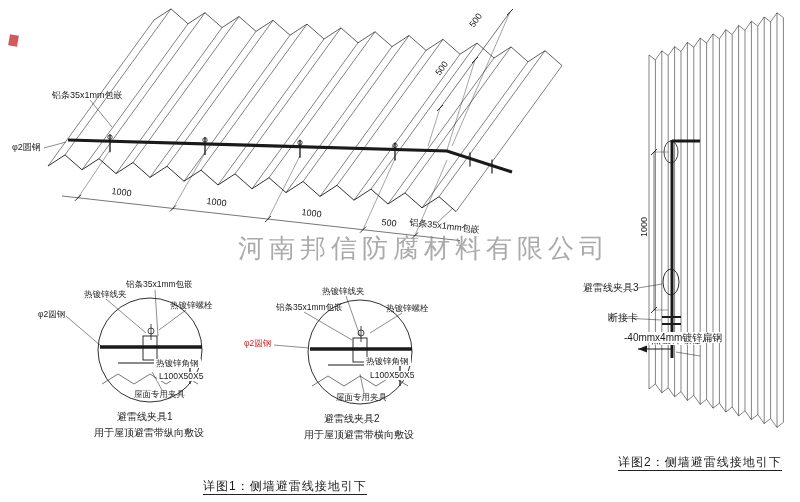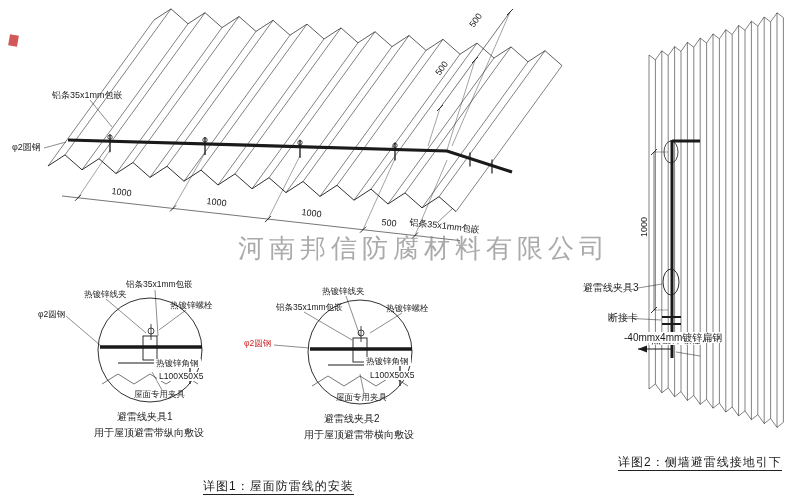--- a/index.html
+++ b/index.html
@@ -193,16 +193,16 @@
   <div class="lbl fs8" style="left:336px;top:393px">屋面专用夹具</div>
   <div class="lbl fs10 center-title" style="left:324px;top:413px">避雷线夹具2</div>
   <div class="lbl fs10" style="left:304px;top:429px">用于屋顶避雷带横向敷设</div>
 
   <div class="lbl fs10" style="left:583px;top:282px">避雷线夹具3</div>
   <div class="lbl fs10" style="left:608px;top:312px">断接卡</div>
   <div class="lbl fs10 wbg" style="left:649px;top:334px">热镀锌螺栓</div>
   <div class="lbl fs10 wbg" style="left:622px;top:332px">-40mmx4mm镀锌扁钢</div>
   <div class="lbl fs9 rotm90" style="left:630px;top:222px">1000</div>
 
-  <div class="lbl fs12 caption" style="left:203px;top:480px">详图1：屋面防雷线的安装</div>
+  <div class="lbl fs12 caption" style="left:203px;top:480px">详图1：侧墙避雷线接地引下</div>
   <div class="lbl fs12 caption" style="left:618px;top:456px">详图2：侧墙避雷线接地引下</div>
 
 </div>
 
 </body></html>

